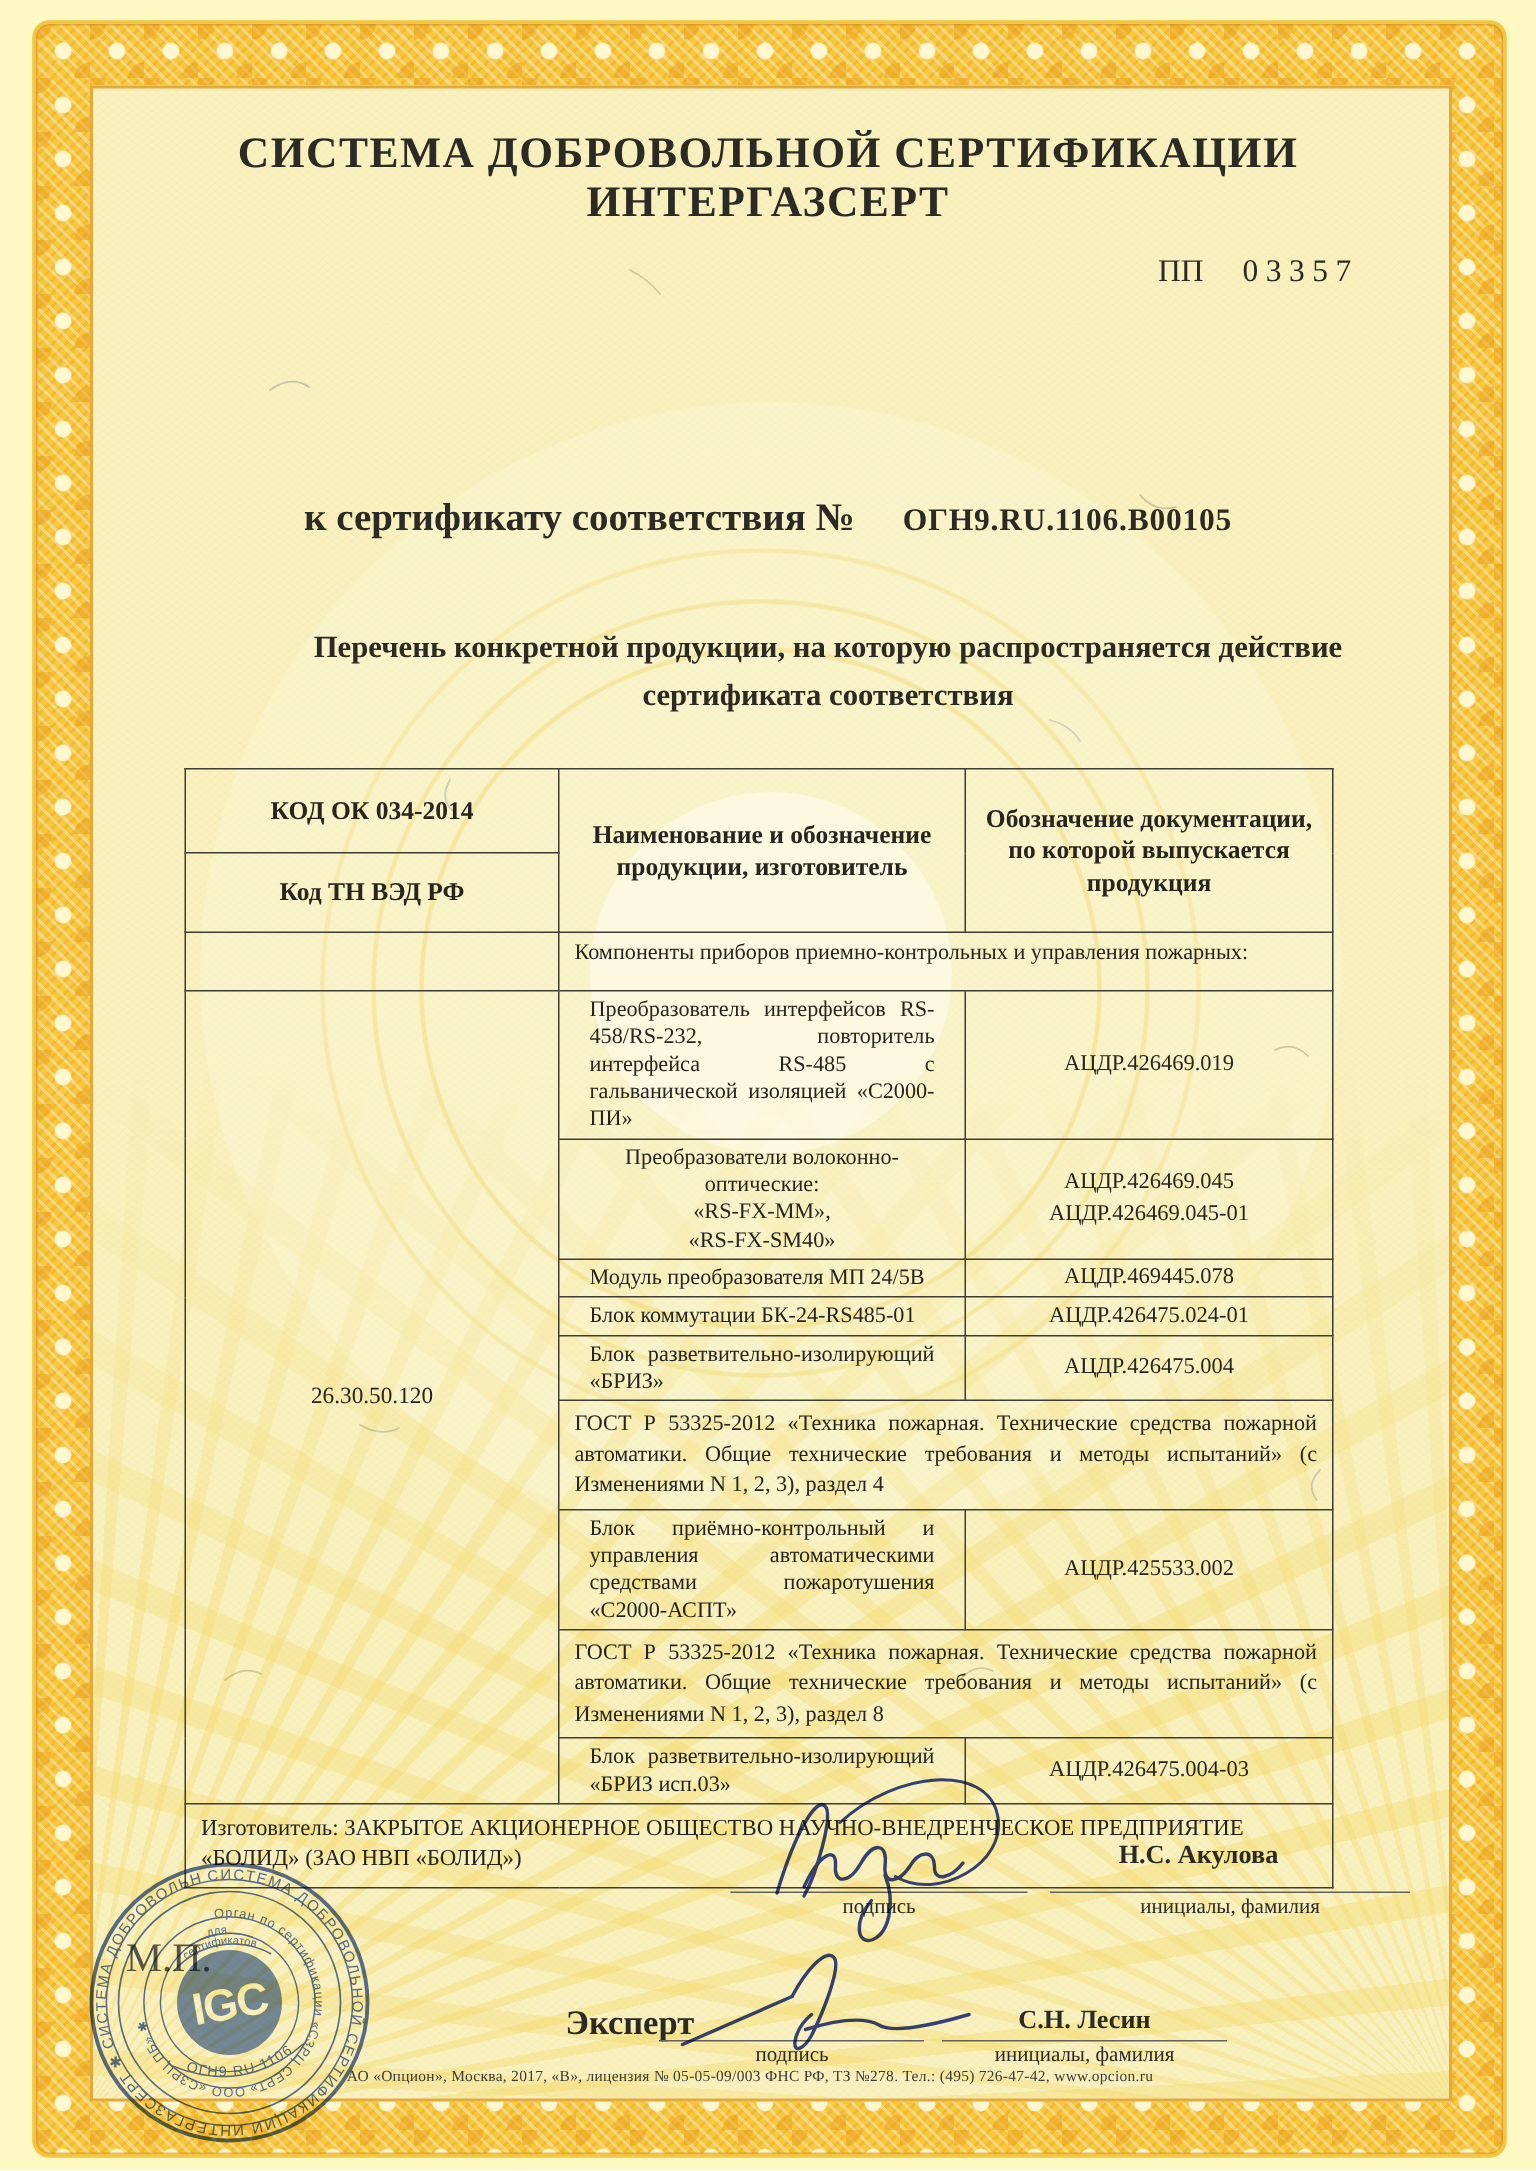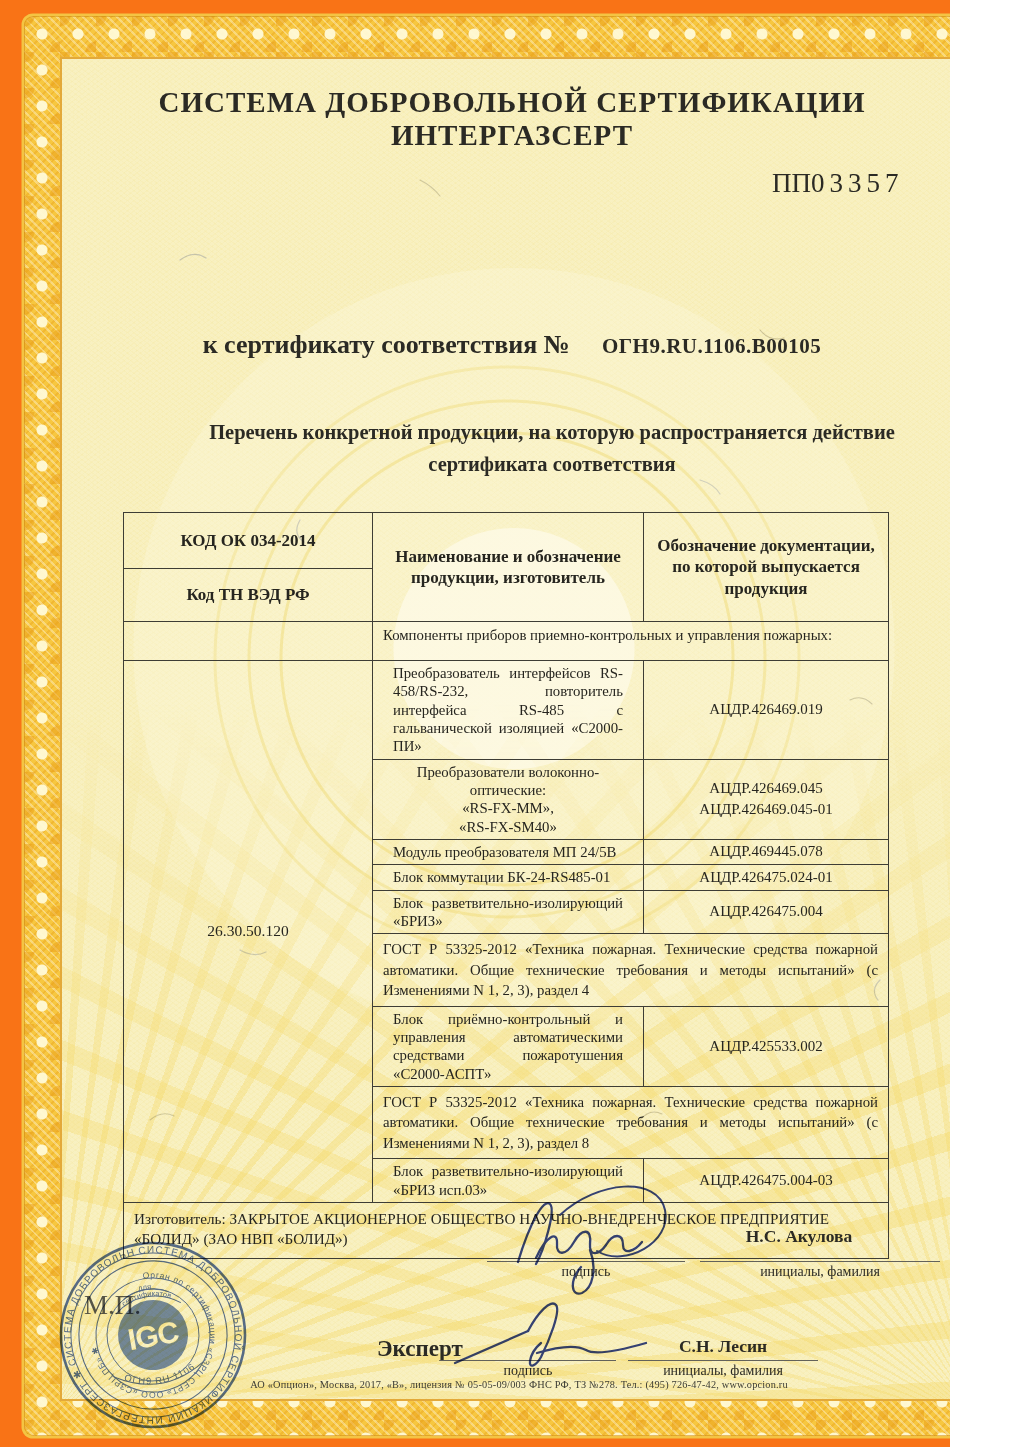--- a/index.html
+++ b/index.html
@@ -2,21 +2,21 @@
 <html><head>
 <meta charset="utf-8">
 <style>
   html,body { margin:0; padding:0; }
   body {
     width:1024px; height:1447px;
     background:#ffffff;
     font-family:"Liberation Serif","DejaVu Serif",serif;
     color:#26251f;
   }
-  .page { position:relative; width:950px; height:1447px; overflow:hidden; background:#f97316; }
+  .page { position:relative; width:1024px; height:1447px; overflow:hidden; background:#fef9c3; }
 
   
   .cert-border {
     position:absolute; left:24px; top:16px; width:978px; height:1420px;
     background-color:#f7c740;
     background-image:
       radial-gradient(circle at 18px 18px, rgba(255,250,215,.95) 0 5px, rgba(255,250,215,0) 6px),
       radial-gradient(circle at 0 0, rgba(233,158,24,.5) 0 10px, transparent 11px),
       radial-gradient(circle at 36px 36px, rgba(233,158,24,.5) 0 10px, transparent 11px),
       repeating-linear-gradient(45deg, rgba(255,255,255,.32) 0 2px, transparent 2px 6px),
@@ -50,21 +50,21 @@
     -webkit-mask-image:linear-gradient(rgba(0,0,0,0) 48%, #000 78%);
             mask-image:linear-gradient(rgba(0,0,0,0) 48%, #000 78%);
   }
 
   .abs { position:absolute; }
 
   .system-title {
     left:60px; top:86px; width:904px; text-align:center;
     font-size:29px; font-weight:bold; letter-spacing:1px; color:#2b2a24;
   }
-  .form-code { left:772px; top:168px; font-size:27px; color:#2b2a24; display:flex; }
+  .form-code { left:772px; top:168px; font-size:21px; color:#2b2a24; display:flex; gap:26px; }
   .form-code .num { letter-spacing:5px;text-align:right; }
 
   .doc-title {
     left:60px; top:258px; width:904px; text-align:center;
     font-size:33px; font-weight:bold; letter-spacing:2px; color:#2b2a24;
   }
   .subtitle-row {
     left:60px; top:330px; width:904px;
     display:flex; justify-content:center; align-items:baseline; gap:32px;
   }
@@ -108,21 +108,21 @@
   .cap-head-name { left:700px; top:1264px; width:240px; }
   .cap-exp-sign  { left:440px; top:1363px; width:176px; }
   .cap-exp-name  { left:628px; top:1363px; width:190px; }
   .sig-name { font-size:17.5px; font-weight:bold; color:#2b2a24; text-align:center; }
   .name-head { left:679px; top:1226px; width:240px; }
   .name-exp  { left:628px; top:1336px; width:190px; }
   .mp-mark { left:84px; top:1290px; font-size:27px; color:#3a3a33; opacity:.85; }
 
   .imprint {
     left:60px; top:1379px; width:880px; text-align:center;
-    font-size:10.3px; color:#3b3b33; letter-spacing:.2px;padding-left:19px;
+    font-size:10.3px; color:#3b3b33; letter-spacing:.2px;
   }
 
   .stamp-svg { position:absolute; left:56px; top:1238px; mix-blend-mode:multiply; opacity:.92; }
   .ink-svg   { position:absolute; left:0; top:0; mix-blend-mode:multiply; }
 </style>
 </head>
 <body>
 
 <div class="page">
 

